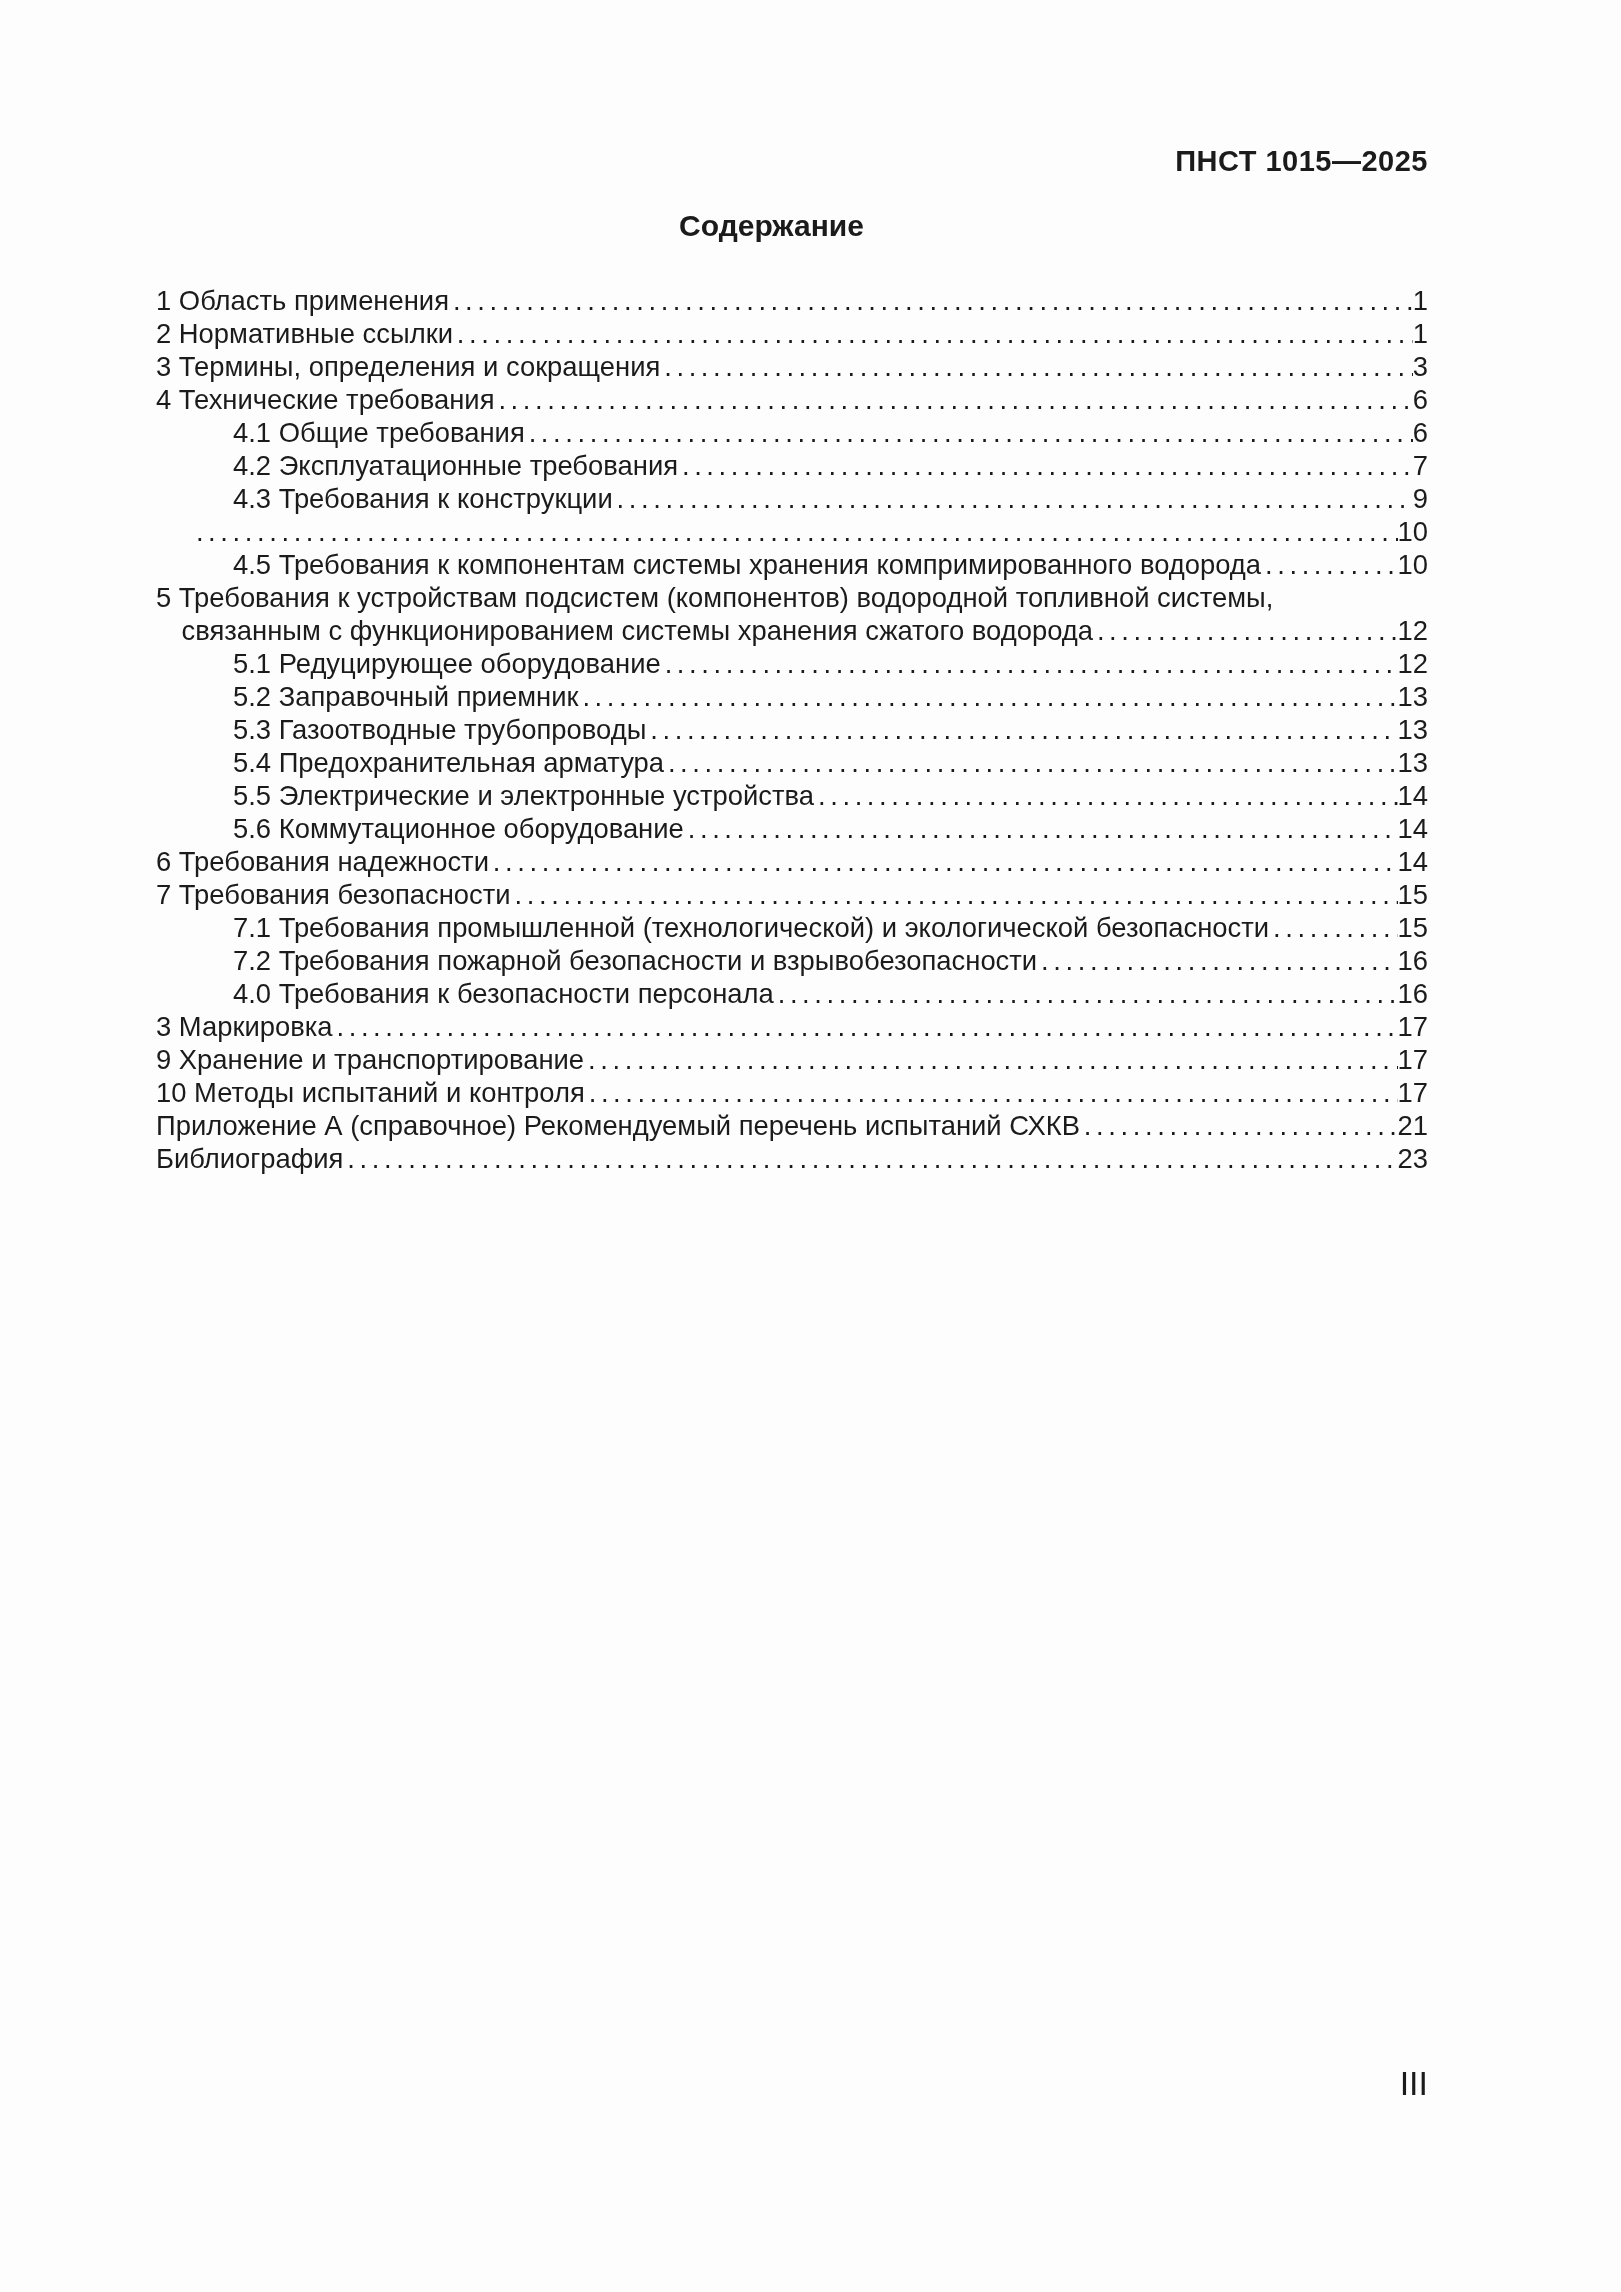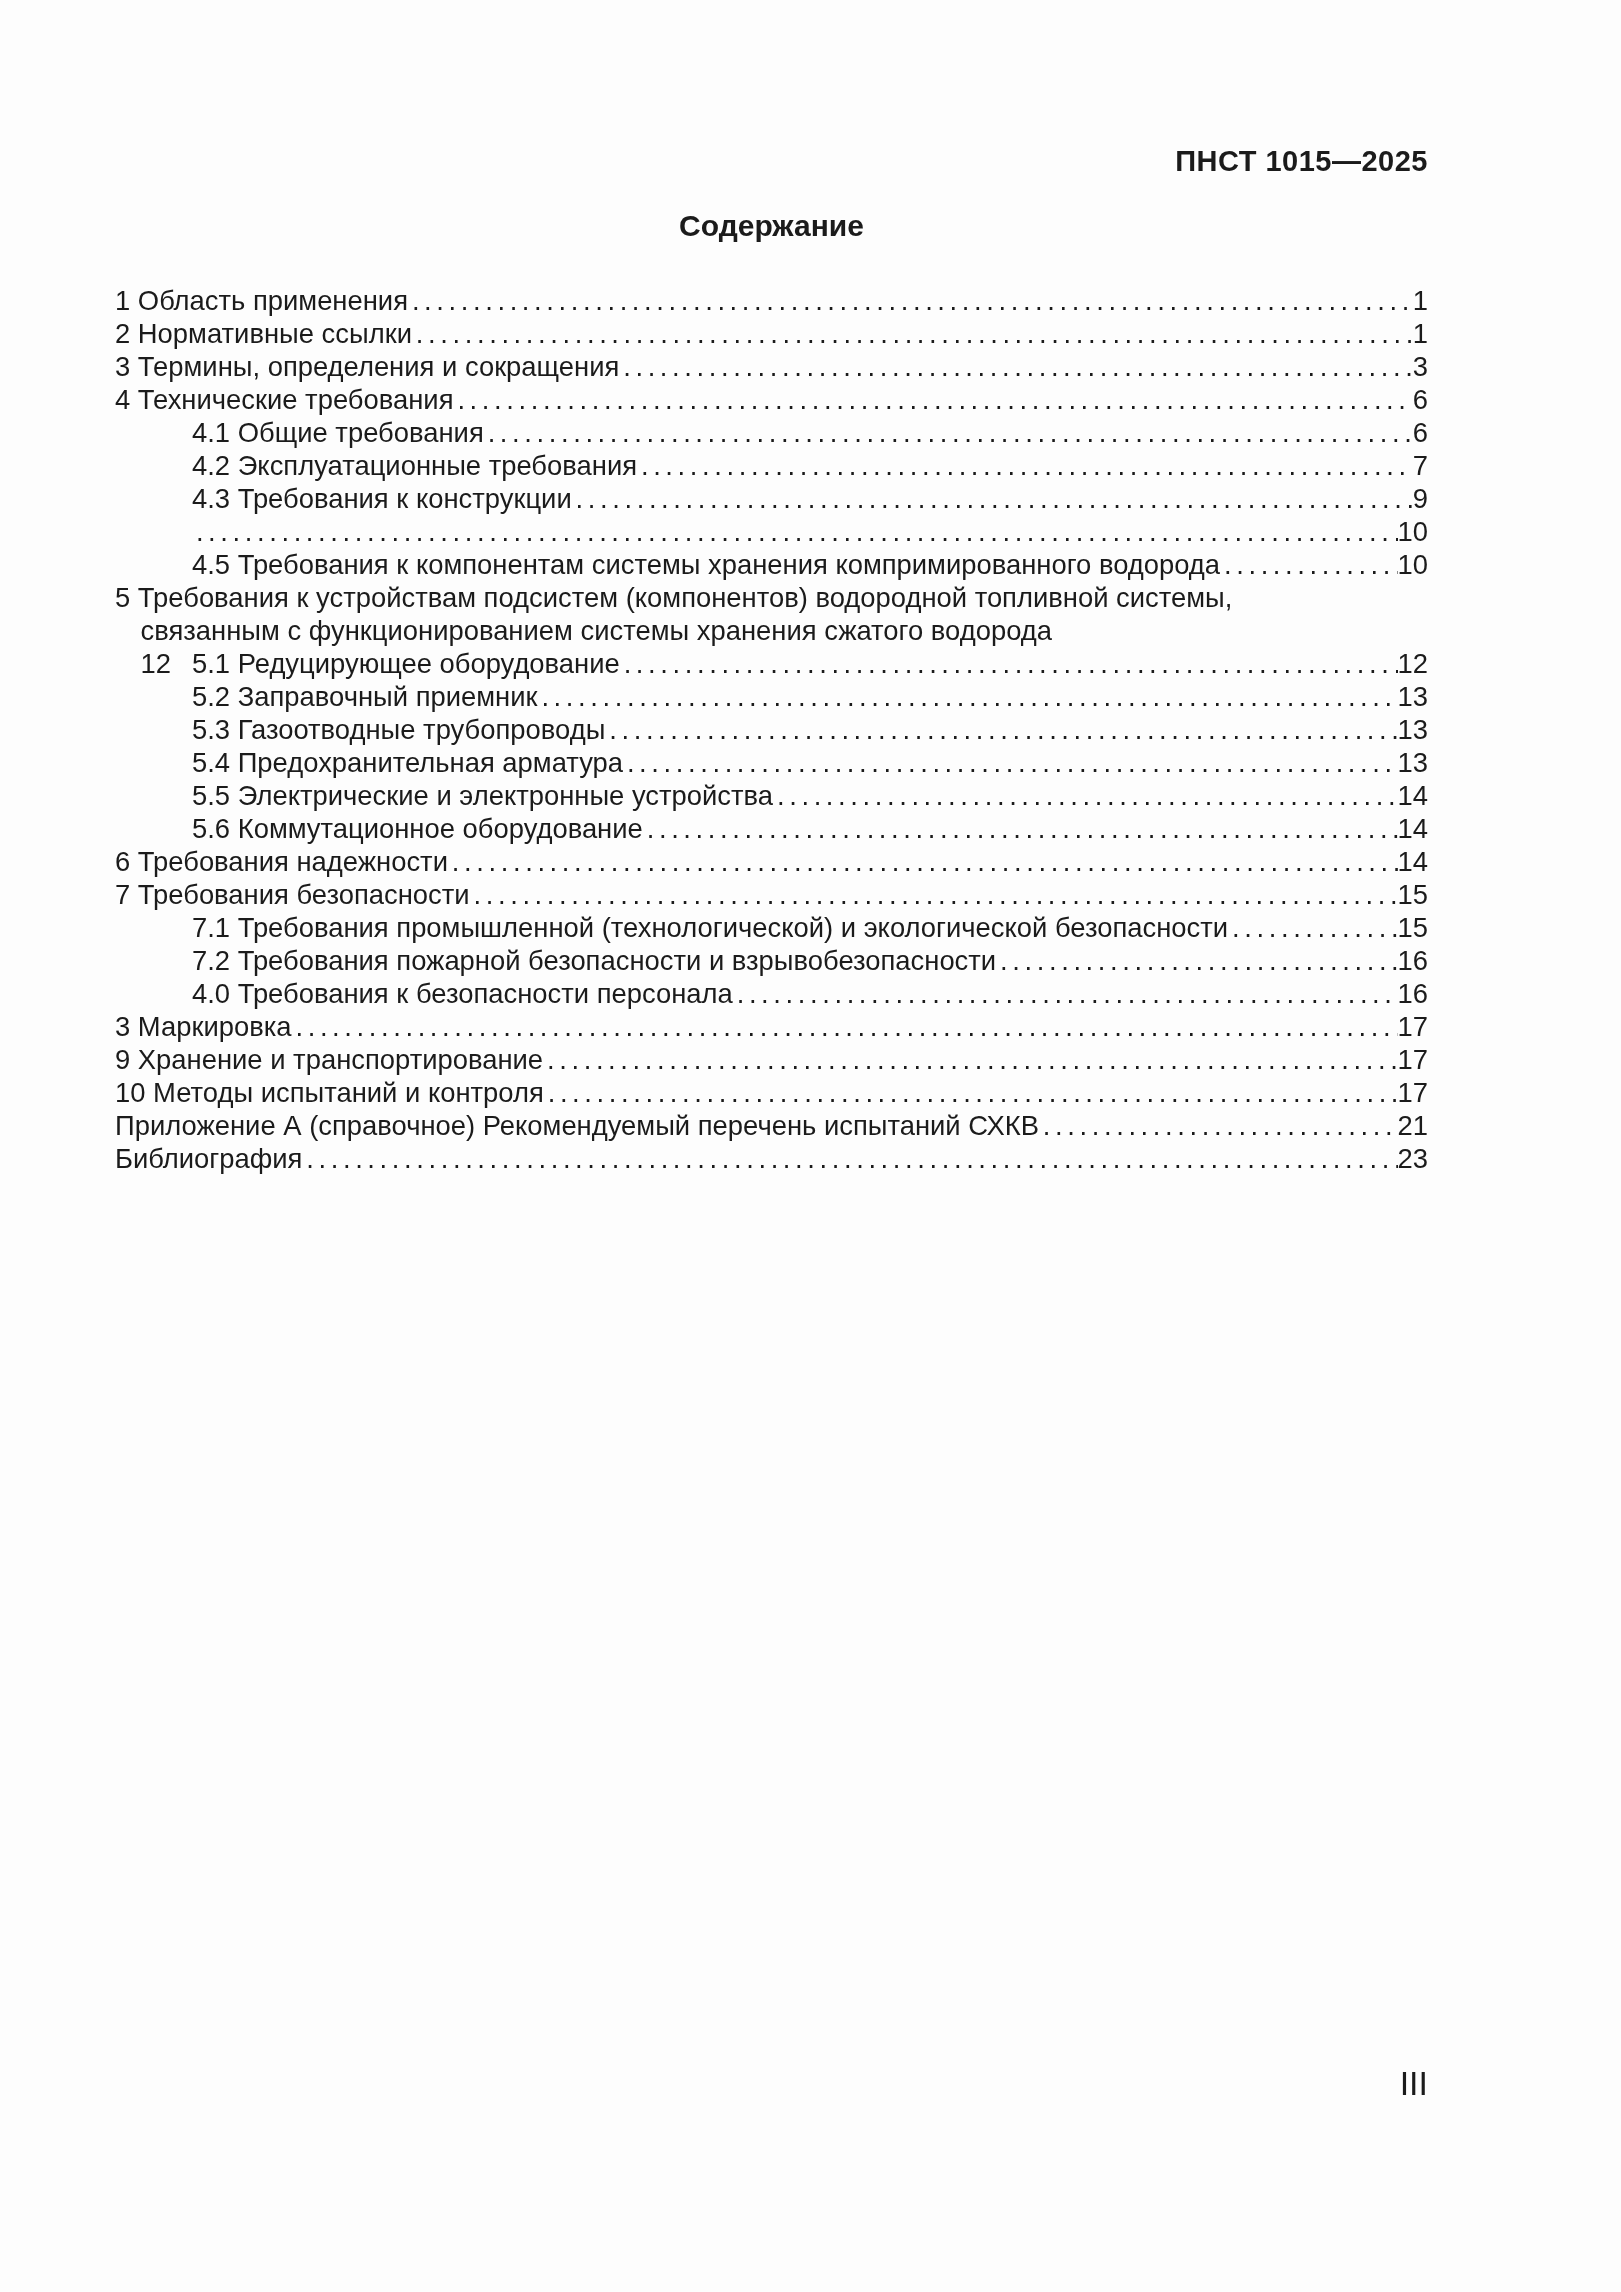--- a/index.html
+++ b/index.html
@@ -42,25 +42,26 @@
     width: 1313px;
     font-size: 27.4px;
   }
   .toc-row {
     display: flex;
     align-items: baseline;
     height: 33px;
     line-height: 33px;
     white-space: nowrap;
   }
-  .toc-row.indent-cont { padding-left: 25.5px; flex-direction: column; }
+  .toc-row.indent-cont { padding-left: 25.5px; }
   .toc-row.indent-sub  { padding-left: 77px; }
   .toc-text {
     flex: 0 0 auto;
     white-space: nowrap;
+    margin-left: 41px;
   }
   .toc-dots {
     flex: 1 1 auto;
     overflow: hidden;
     white-space: nowrap;
     letter-spacing: -1.5px;
     padding-left: 3.9px;
   }
   .toc-row.no-page .toc-dots { visibility: hidden; }
   .toc-page {

